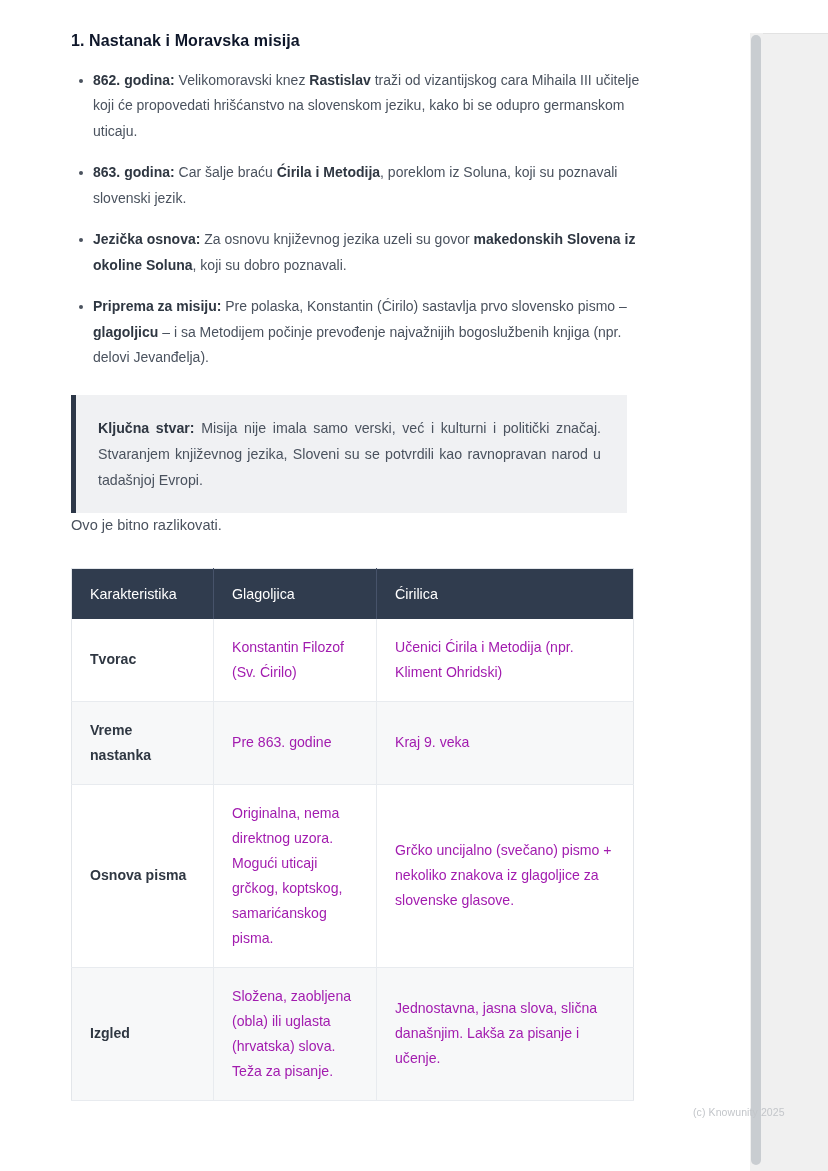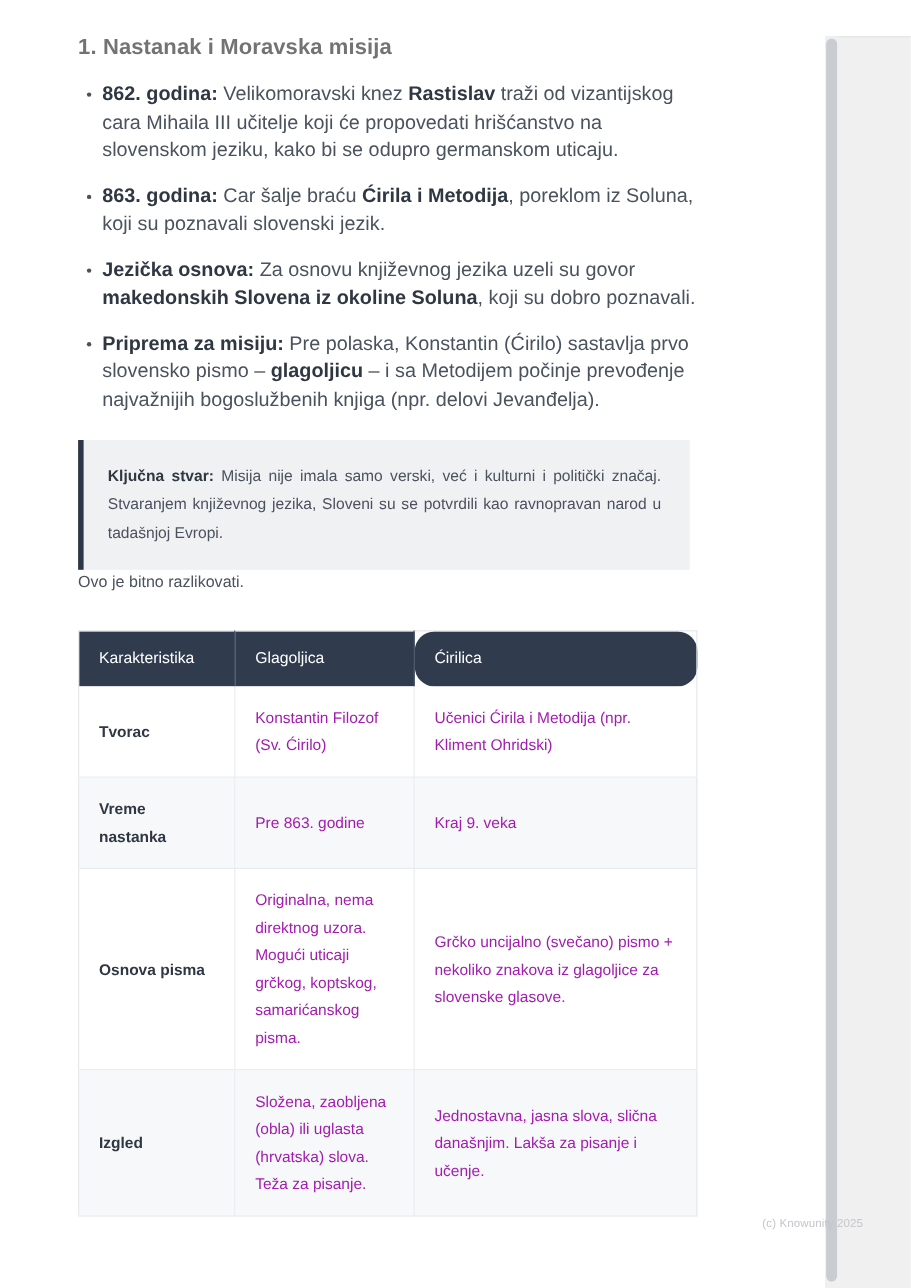--- a/index.html
+++ b/index.html
@@ -23,44 +23,44 @@
   .doc {
     position: absolute;
     left: 0;
     top: 0;
     width: 700px;
     height: 1171px;
     padding: 30px 60px 0 71px;
   }
 
   h2.section-title {
-    font-size: 20px;
+    font-size: 16px;
     font-weight: 600;
-    color: #737373;
+    color: #0f172a;
     letter-spacing: 0.1px;
     margin: 0 0 16px 0;
     line-height: 1.35;
   }
 
   h2.section-title.second {
     margin-top: 36px;
     margin-bottom: 18px;
   }
 
   ul.bullets {
     list-style: none;
     margin: 0;
     padding: 0;
   }
 
   ul.bullets > li {
     position: relative;
     padding-left: 22px;
     margin-bottom: 16px;
-    font-size: 18px;
+    font-size: 14px;
     line-height: 25.5px;
     color: #4a525e;
   }
 
   ul.bullets > li:last-child { margin-bottom: 0; }
 
   ul.bullets > li::before {
     content: "";
     position: absolute;
     left: 8px;
@@ -117,21 +117,21 @@
   table.compare thead th {
     background: #303c4e;
     color: #ffffff;
     font-size: 14.3px;
     font-weight: 400;
     text-align: left;
     padding: 17px 18px;
     border-right: 1px solid #47536a;
     vertical-align: middle;
   }
-  table.compare thead th:last-child { border-right: none; border-radius: 18px; }
+  table.compare thead th:last-child { border-right: none; }
 
   table.compare tbody td {
     font-size: 14.1px;
     line-height: 25px;
     color: #a21caf;
     padding: 16px 18px;
     border-right: 1px solid #e8ebef;
     border-bottom: 1px solid #e8ebef;
     vertical-align: middle;
   }

